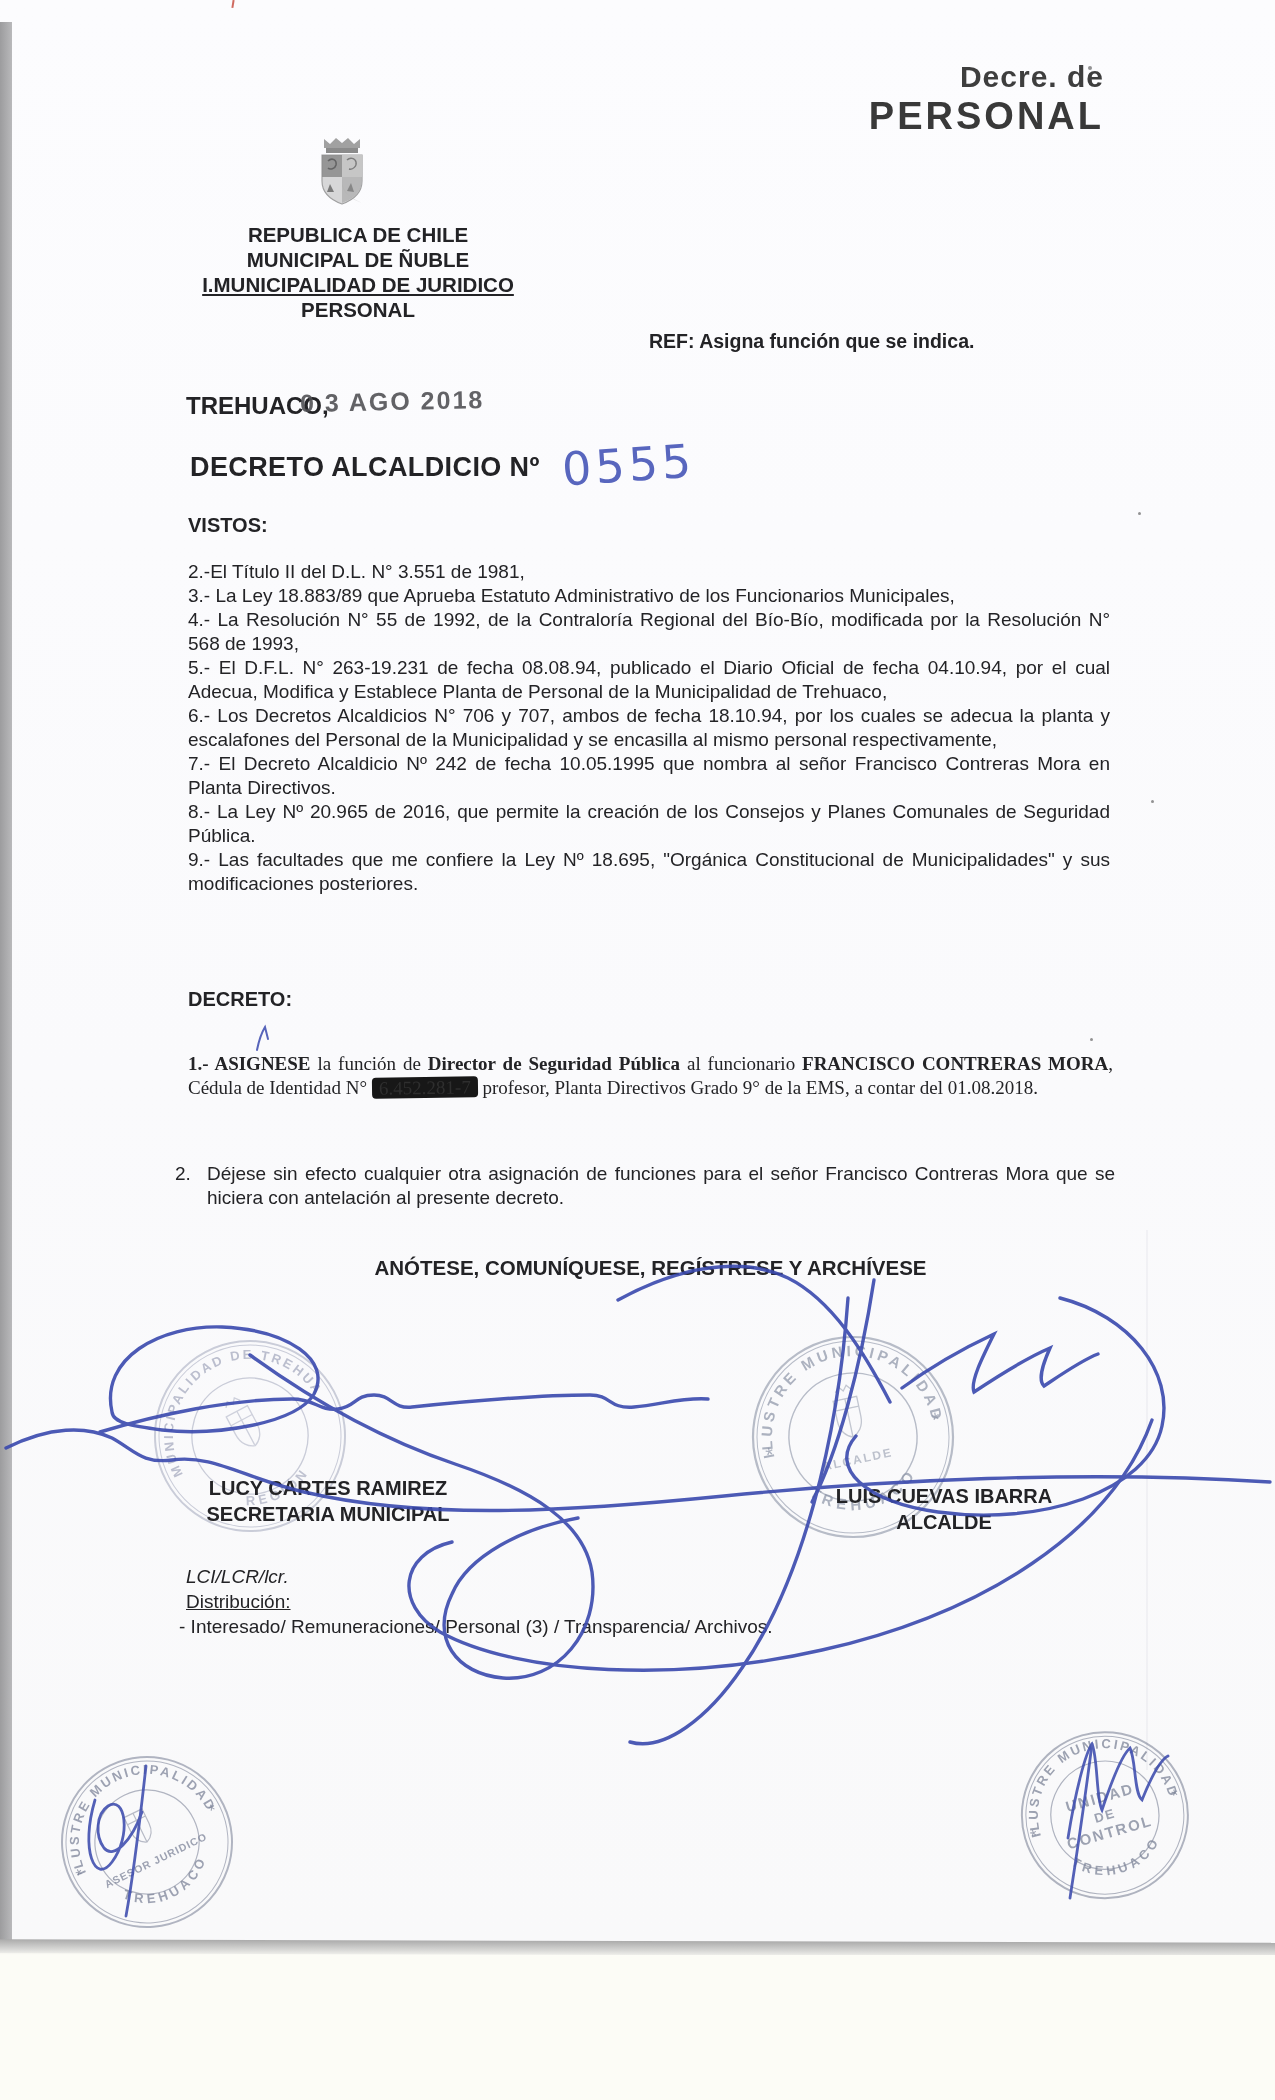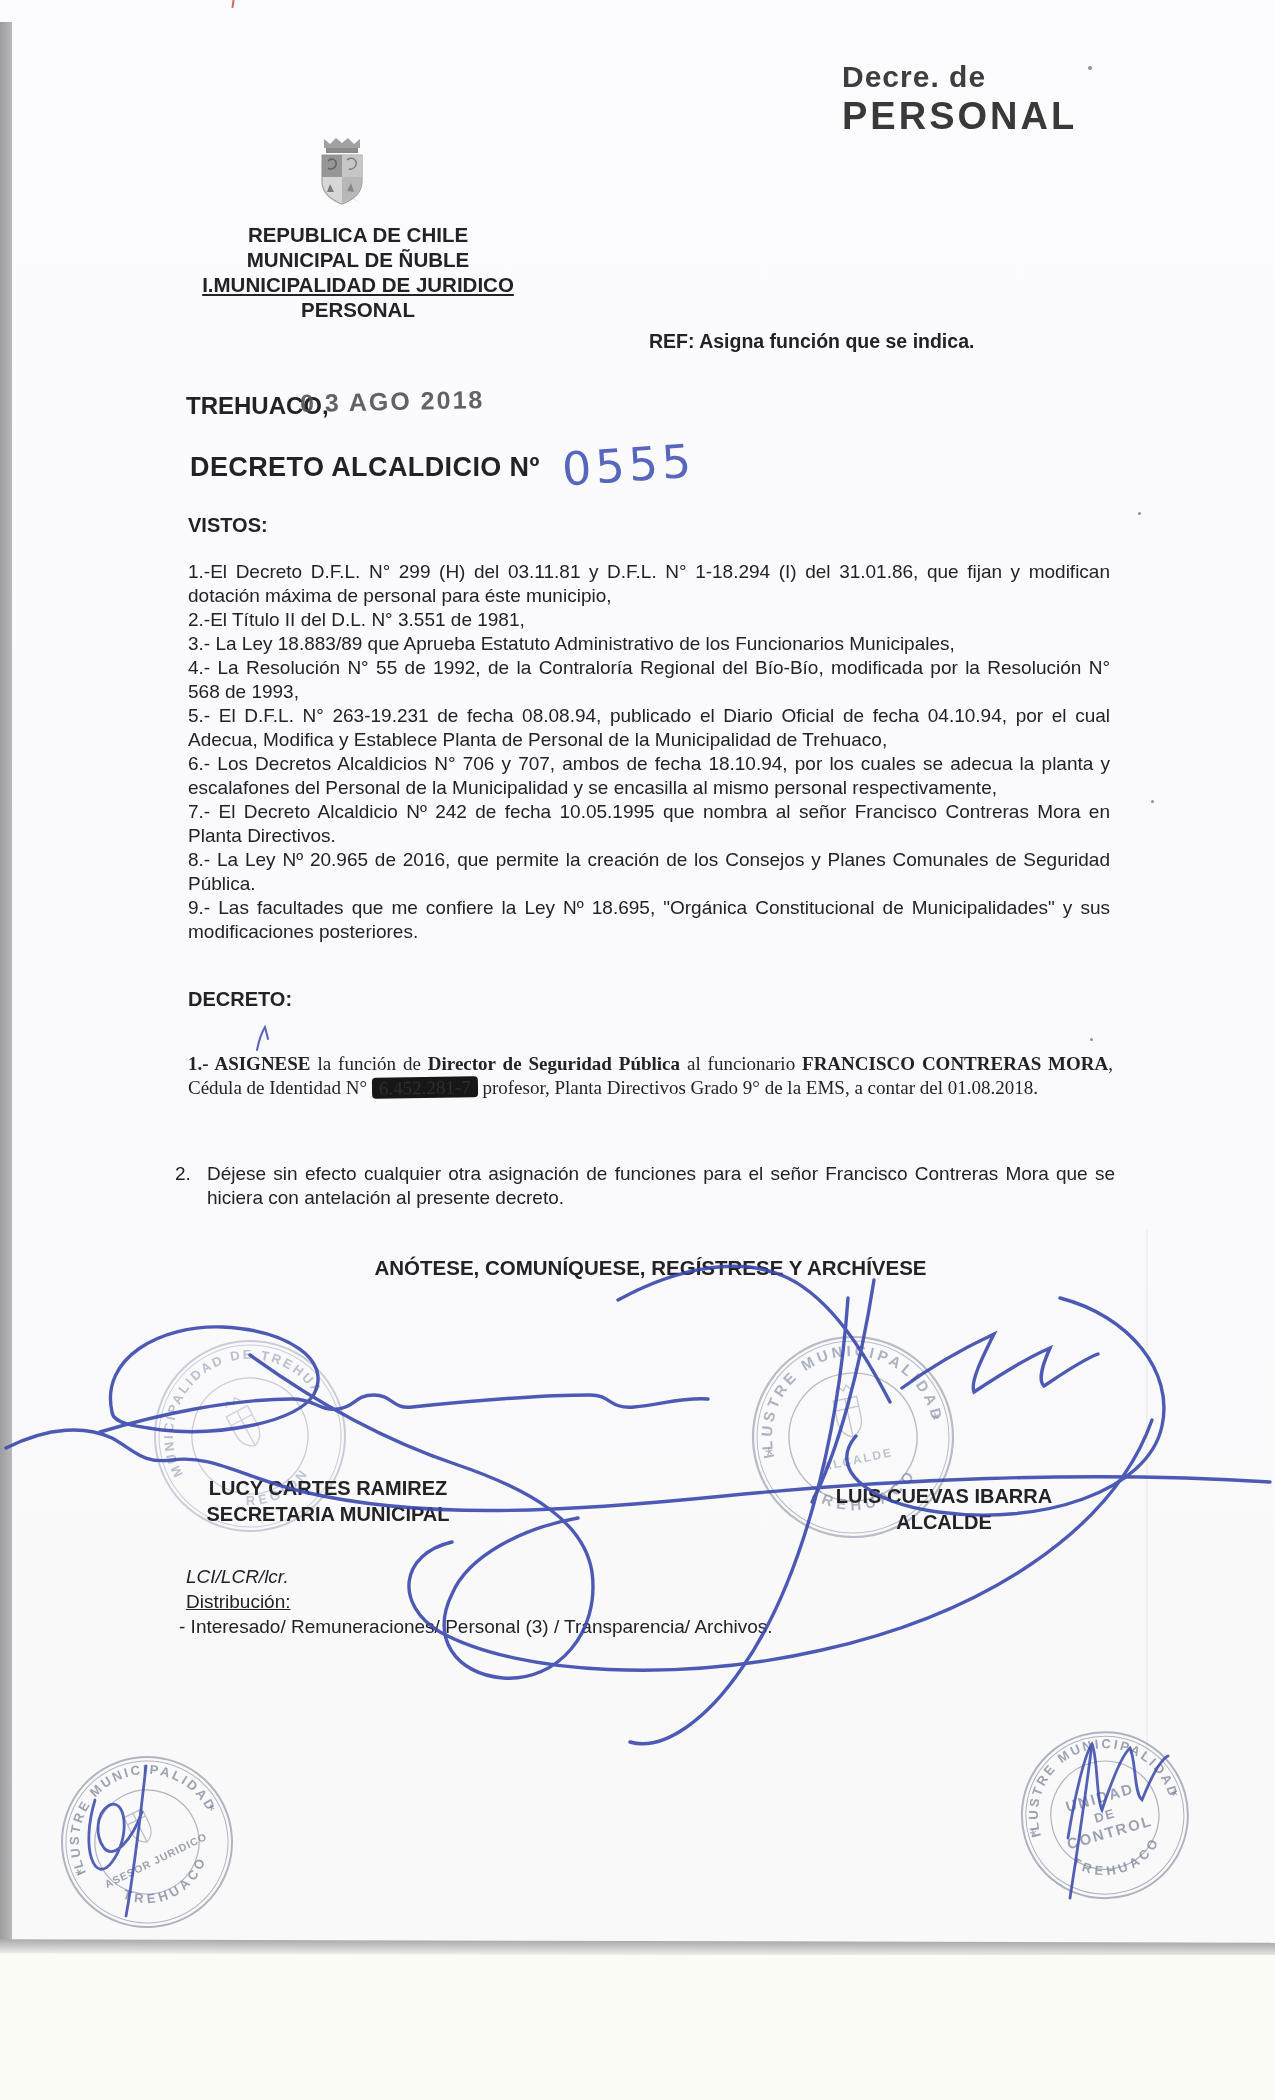--- a/index.html
+++ b/index.html
@@ -25,21 +25,21 @@
   .date-stamp{font-weight:bold;font-size:25px;letter-spacing:2px;color:#4e4e52;
               transform:rotate(-1.2deg);opacity:.88;}
   .decree-line{font-size:27px;font-weight:bold;letter-spacing:.4px;}
   .handnum{font-family:"DejaVu Sans",sans-serif;font-size:46px;color:#4756b8;
            letter-spacing:4px;transform:rotate(-4deg);opacity:.9;}
   .redacted{display:inline-block;background:#171717;color:#2e2e2e;padding:0 7px;
             border-radius:4px;transform:rotate(-0.8deg);line-height:21px;}
   .sig-name{font-weight:bold;font-size:20px;text-align:center;line-height:26px;margin-top:27px;}
   .foot{font-size:19px;line-height:25px;}
   svg.stampsvg{position:absolute;}
-  .topstamp{line-height:1.1;text-align:left;opacity:.9;}
+  .topstamp{line-height:1.1;text-align:right;opacity:.9;}
   .topstamp .l1{font-size:30px;font-weight:bold;letter-spacing:1px;color:#2a2a2a;}
   .topstamp .l2{font-size:38px;font-weight:bold;letter-spacing:3px;color:#242424;margin-top:3px;}
 </style>
 </head>
 <body>
 
 <div class="canvas">
   <div class="paper abs"></div>
   <div class="abs left-edge"></div>
   <div class="abs red-tick"></div>
@@ -76,21 +76,20 @@
 
   <div class="abs b" style="left:186px;top:392px;font-size:24px;">TREHUACO,</div>
   <div class="abs date-stamp" style="left:300px;top:387px;">0 3 AGO 2018</div>
 
   <div class="abs decree-line" style="left:190px;top:452px;">DECRETO ALCALDICIO Nº</div>
   <div class="abs handnum" style="left:562px;top:438px;">0555</div>
 
   <div class="abs b" style="left:188px;top:514px;font-size:20px;">VISTOS:</div>
 
   <div class="abs body-text just" style="left:188px;top:560px;width:922px;">
-    <p class="v-item">1.-El Decreto D.F.L. N° 299 (H) del 03.11.81 y D.F.L. N° 1-18.294 (I) del 31.01.86, que fijan y modifican dotación máxima de personal para éste municipio,</p>
     <p class="v-item">2.-El Título II del D.L. N° 3.551 de 1981,</p>
     <p class="v-item">3.- La Ley 18.883/89 que Aprueba Estatuto Administrativo de los Funcionarios Municipales,</p>
     <p class="v-item">4.- La Resolución N° 55 de 1992, de la Contraloría Regional del Bío-Bío, modificada por la Resolución N° 568 de 1993,</p>
     <p class="v-item">5.- El D.F.L. N° 263-19.231 de fecha 08.08.94, publicado el Diario Oficial de fecha 04.10.94, por el cual Adecua, Modifica y Establece Planta de Personal de la Municipalidad de Trehuaco,</p>
     <p class="v-item">6.- Los Decretos Alcaldicios N° 706 y 707, ambos de fecha 18.10.94, por los cuales se adecua la planta y escalafones del Personal de la Municipalidad y se encasilla al mismo personal respectivamente,</p>
     <p class="v-item">7.- El Decreto Alcaldicio Nº 242 de fecha 10.05.1995 que nombra al señor Francisco Contreras Mora en Planta Directivos.</p>
     <p class="v-item">8.- La Ley Nº 20.965 de 2016, que permite la creación de los Consejos y Planes Comunales de Seguridad Pública.</p>
     <p class="v-item">9.- Las facultades que me confiere la Ley Nº 18.695, "Orgánica Constitucional de Municipalidades" y sus modificaciones posteriores.</p>
   </div>
 

